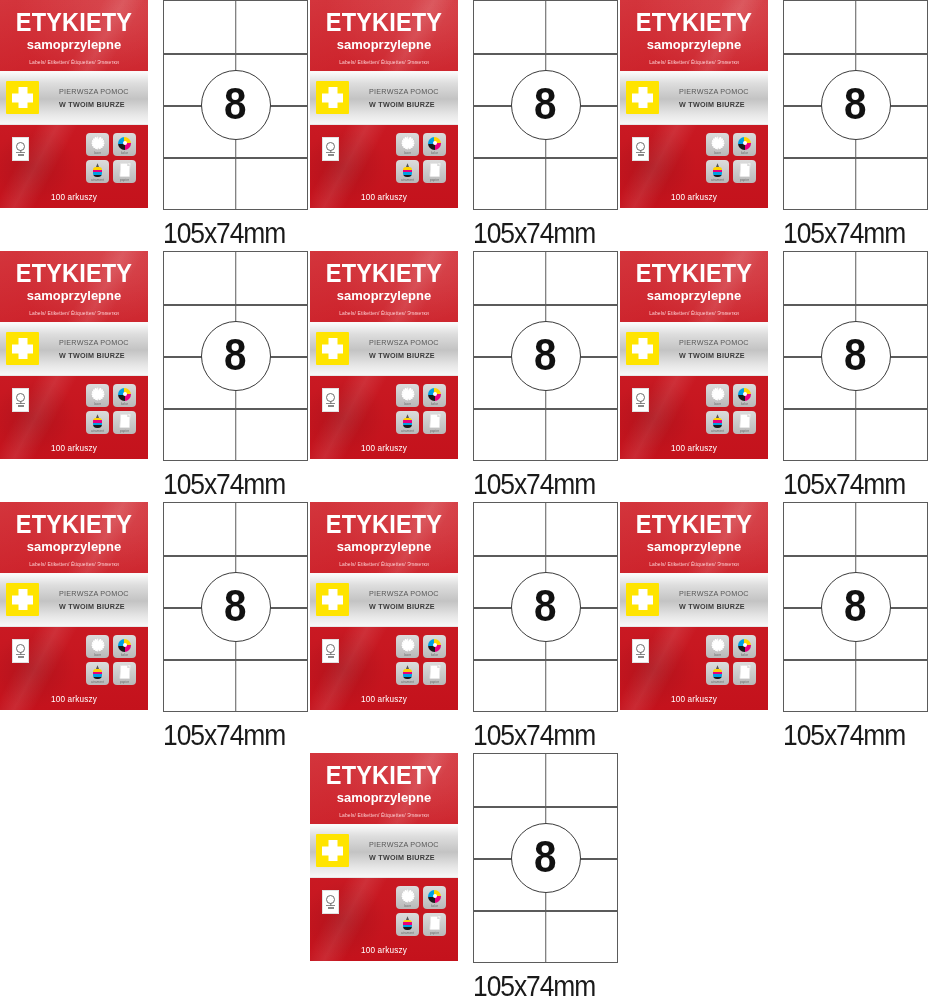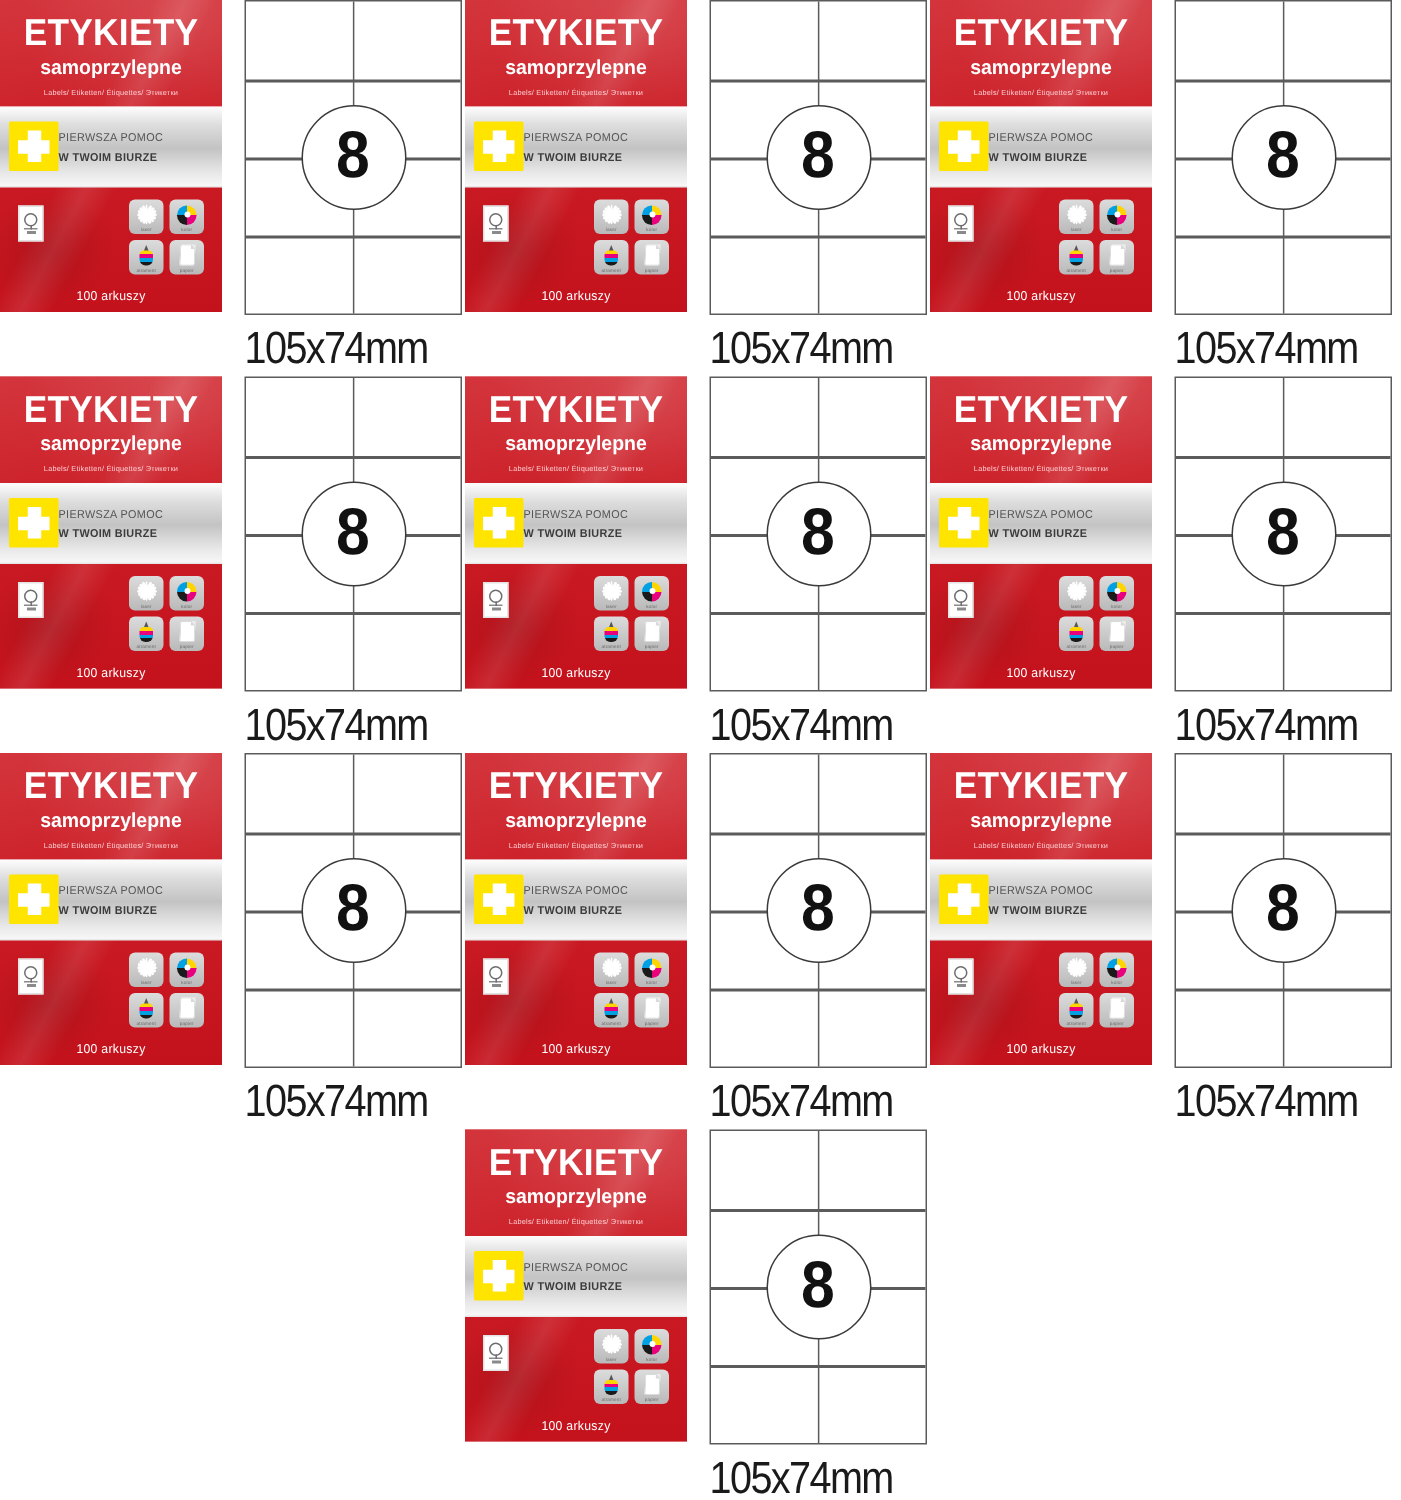--- a/index.html
+++ b/index.html
@@ -77,21 +77,21 @@
 
   
   .pack-mid{
     flex:0 0 auto;
     height:52px;
     background:linear-gradient(180deg,#fbfbfb 0%,#dddddd 22%,#c3c3c3 52%,#e7e7e7 82%,#f7f7f7 100%);
     border-top:1px solid rgba(255,255,255,.5);
     border-bottom:1px solid rgba(0,0,0,.07);
     display:flex;align-items:center;
     padding:0 6px;
-    gap:0;
+    gap:20px;
   }
   .firstaid{
     flex:0 0 auto;
     width:33px;height:33px;
     background:#ffe400;
     position:relative;
     border-radius:1px;
   }
   .firstaid:before,.firstaid:after{
     content:"";position:absolute;background:#ffffff;

